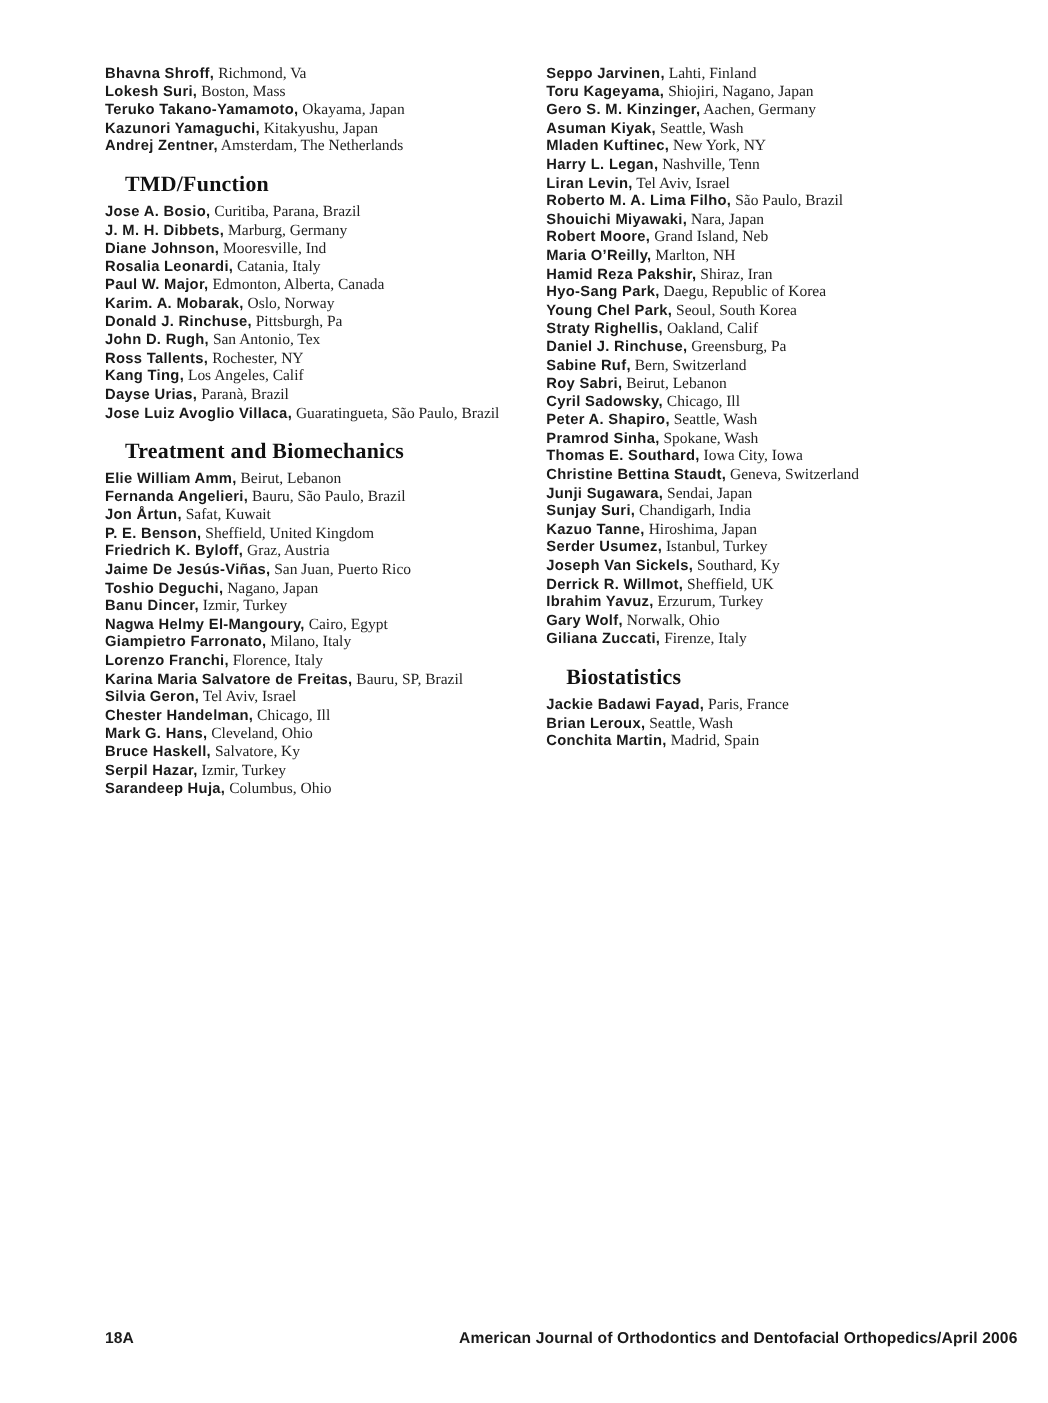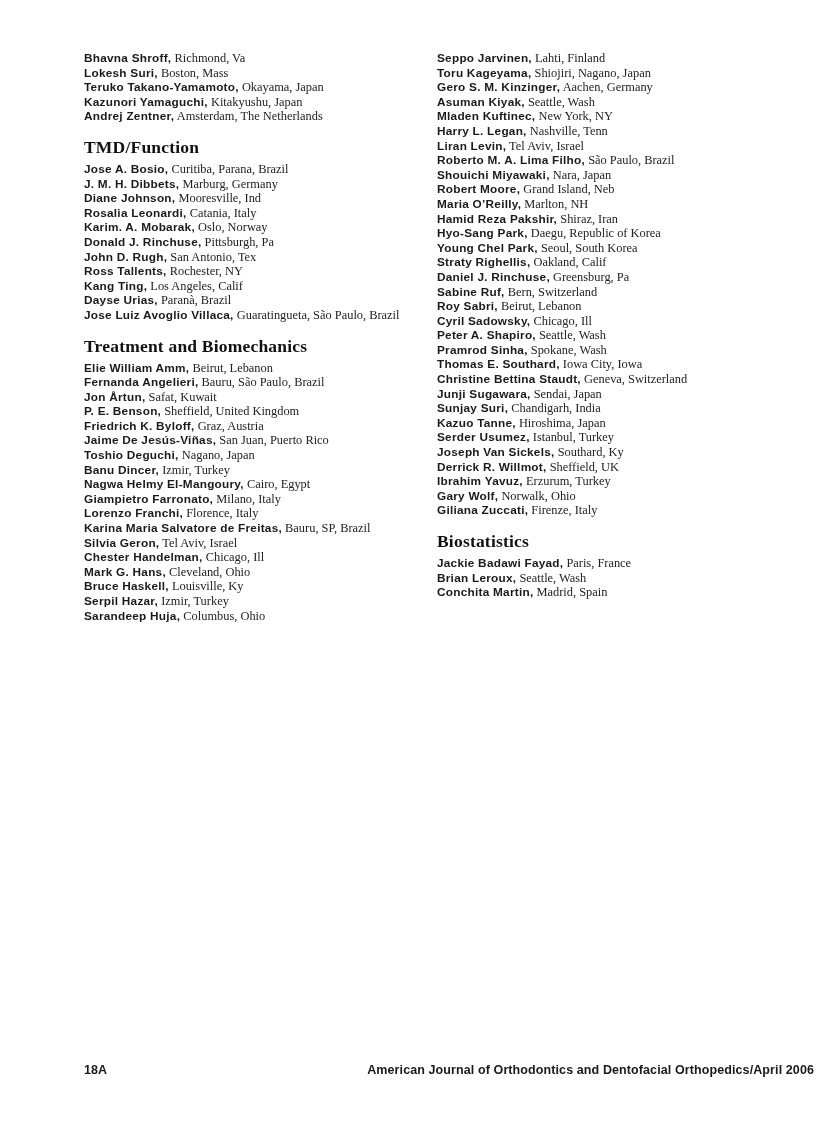--- a/index.html
+++ b/index.html
@@ -43,21 +43,21 @@
     font-size: 12.4px;
     color: #222222;
   }
   .section-heading {
     font-family: "Liberation Serif", "DejaVu Serif", serif;
     font-weight: 700;
     font-size: 17.5px;
     line-height: 20px;
     letter-spacing: 0.2px;
     color: #111111;
-    margin: 13px 0 5px 0;
+    margin: 13px 0 5px 16px;
   }
   .footer {
     position: absolute;
     left: 84px;
     right: 67px;
     top: 1063px;
     display: flex;
     justify-content: space-between;
     align-items: baseline;
     font-family: "Liberation Sans", "DejaVu Sans", sans-serif;
@@ -76,20 +76,21 @@
         <div class="entry"><span class="name">Bhavna Shroff,</span><span class="loc"> Richmond, Va</span></div>
         <div class="entry"><span class="name">Lokesh Suri,</span><span class="loc"> Boston, Mass</span></div>
         <div class="entry"><span class="name">Teruko Takano-Yamamoto,</span><span class="loc"> Okayama, Japan</span></div>
         <div class="entry"><span class="name">Kazunori Yamaguchi,</span><span class="loc"> Kitakyushu, Japan</span></div>
         <div class="entry"><span class="name">Andrej Zentner,</span><span class="loc"> Amsterdam, The Netherlands</span></div>
         <div class="section-heading">TMD/Function</div>
         <div class="entry"><span class="name">Jose A. Bosio,</span><span class="loc"> Curitiba, Parana, Brazil</span></div>
         <div class="entry"><span class="name">J. M. H. Dibbets,</span><span class="loc"> Marburg, Germany</span></div>
         <div class="entry"><span class="name">Diane Johnson,</span><span class="loc"> Mooresville, Ind</span></div>
         <div class="entry"><span class="name">Rosalia Leonardi,</span><span class="loc"> Catania, Italy</span></div>
+        <div class="entry"><span class="name">Paul W. Major,</span><span class="loc"> Edmonton, Alberta, Canada</span></div>
         <div class="entry"><span class="name">Karim. A. Mobarak,</span><span class="loc"> Oslo, Norway</span></div>
         <div class="entry"><span class="name">Donald J. Rinchuse,</span><span class="loc"> Pittsburgh, Pa</span></div>
         <div class="entry"><span class="name">John D. Rugh,</span><span class="loc"> San Antonio, Tex</span></div>
         <div class="entry"><span class="name">Ross Tallents,</span><span class="loc"> Rochester, NY</span></div>
         <div class="entry"><span class="name">Kang Ting,</span><span class="loc"> Los Angeles, Calif</span></div>
         <div class="entry"><span class="name">Dayse Urias,</span><span class="loc"> Paranà, Brazil</span></div>
         <div class="entry"><span class="name">Jose Luiz Avoglio Villaca,</span><span class="loc"> Guaratingueta, São Paulo, Brazil</span></div>
         <div class="section-heading">Treatment and Biomechanics</div>
         <div class="entry"><span class="name">Elie William Amm,</span><span class="loc"> Beirut, Lebanon</span></div>
         <div class="entry"><span class="name">Fernanda Angelieri,</span><span class="loc"> Bauru, São Paulo, Brazil</span></div>
@@ -99,21 +100,21 @@
         <div class="entry"><span class="name">Jaime De Jesús-Viñas,</span><span class="loc"> San Juan, Puerto Rico</span></div>
         <div class="entry"><span class="name">Toshio Deguchi,</span><span class="loc"> Nagano, Japan</span></div>
         <div class="entry"><span class="name">Banu Dincer,</span><span class="loc"> Izmir, Turkey</span></div>
         <div class="entry"><span class="name">Nagwa Helmy El-Mangoury,</span><span class="loc"> Cairo, Egypt</span></div>
         <div class="entry"><span class="name">Giampietro Farronato,</span><span class="loc"> Milano, Italy</span></div>
         <div class="entry"><span class="name">Lorenzo Franchi,</span><span class="loc"> Florence, Italy</span></div>
         <div class="entry"><span class="name">Karina Maria Salvatore de Freitas,</span><span class="loc"> Bauru, SP, Brazil</span></div>
         <div class="entry"><span class="name">Silvia Geron,</span><span class="loc"> Tel Aviv, Israel</span></div>
         <div class="entry"><span class="name">Chester Handelman,</span><span class="loc"> Chicago, Ill</span></div>
         <div class="entry"><span class="name">Mark G. Hans,</span><span class="loc"> Cleveland, Ohio</span></div>
-        <div class="entry"><span class="name">Bruce Haskell,</span><span class="loc"> Louisville, Ky</span></div>
+        <div class="entry"><span class="name">Bruce Haskell,</span><span class="loc"> Salvatore, Ky</span></div>
         <div class="entry"><span class="name">Serpil Hazar,</span><span class="loc"> Izmir, Turkey</span></div>
         <div class="entry"><span class="name">Sarandeep Huja,</span><span class="loc"> Columbus, Ohio</span></div>
       </div>
     <div class="col col-right">
         <div class="entry"><span class="name">Seppo Jarvinen,</span><span class="loc"> Lahti, Finland</span></div>
         <div class="entry"><span class="name">Toru Kageyama,</span><span class="loc"> Shiojiri, Nagano, Japan</span></div>
         <div class="entry"><span class="name">Gero S. M. Kinzinger,</span><span class="loc"> Aachen, Germany</span></div>
         <div class="entry"><span class="name">Asuman Kiyak,</span><span class="loc"> Seattle, Wash</span></div>
         <div class="entry"><span class="name">Mladen Kuftinec,</span><span class="loc"> New York, NY</span></div>
         <div class="entry"><span class="name">Harry L. Legan,</span><span class="loc"> Nashville, Tenn</span></div>

